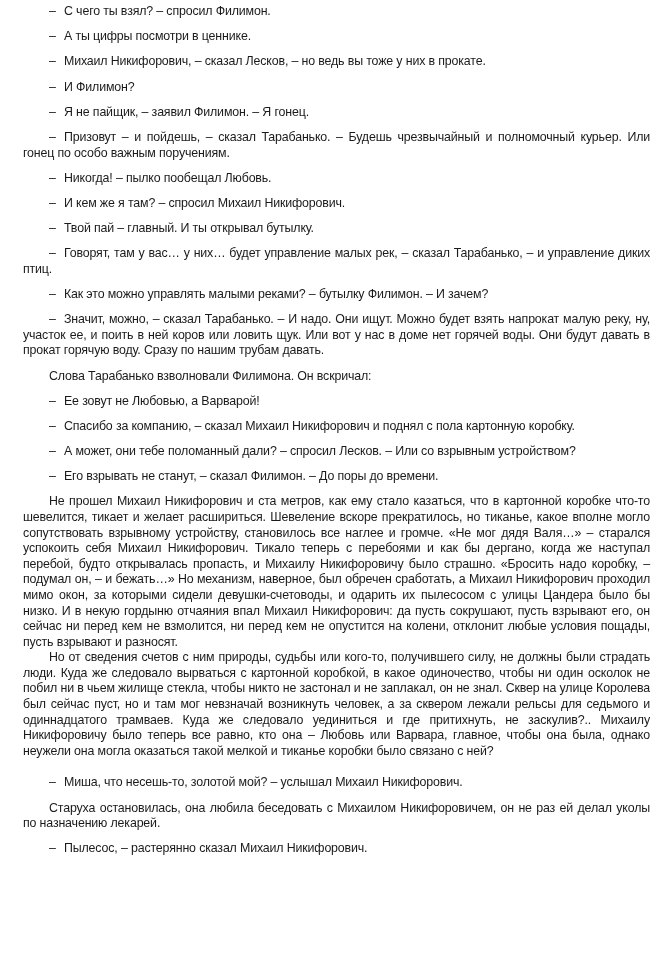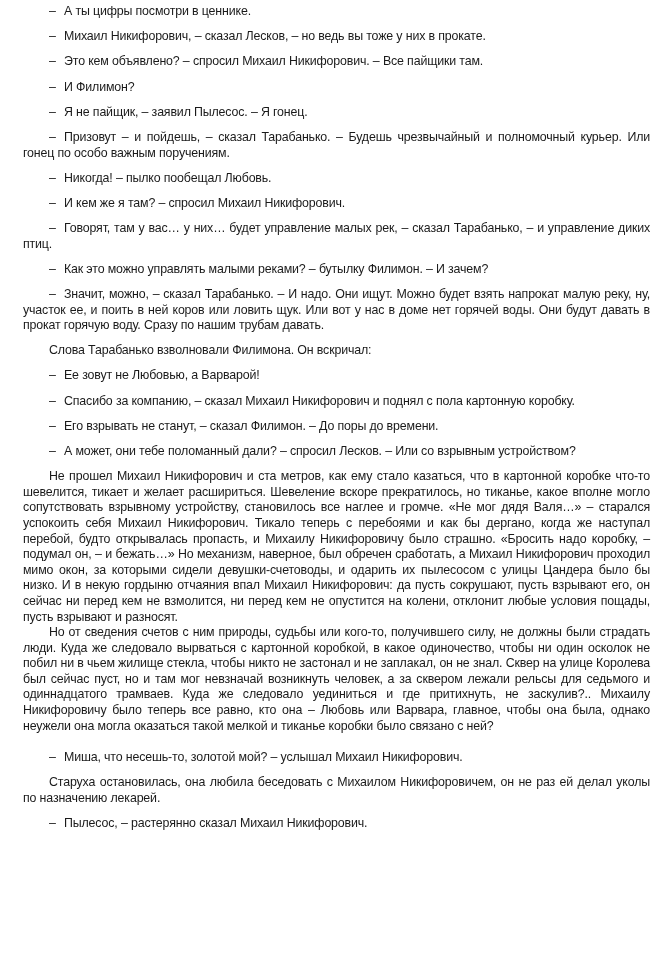--- a/index.html
+++ b/index.html
@@ -45,35 +45,36 @@
     .dash {
       display: inline-block;
       width: 15px;
       text-indent: 0;
     }
   </style>
 </head>
 <body>
 
 <div class="page">
+  <p class="p dlg"><span class="dash">–</span><span>С чего ты взял? – спросил Филимон.</span></p>
   <p class="p dlg"><span class="dash">–</span><span>А ты цифры посмотри в ценнике.</span></p>
   <p class="p dlg"><span class="dash">–</span><span>Михаил Никифорович, – сказал Лесков, – но ведь вы тоже у них в прокате.</span></p>
-  <p class="p dlg"><span class="dash">–</span><span>Это кем объявлено? – спросил Михаил Никифорович. – Все пайщики там.</span></p>
   <p class="p dlg"><span class="dash">–</span><span>И Филимон?</span></p>
-  <p class="p dlg"><span class="dash">–</span><span>Я не пайщик, – заявил Пылесос. – Я гонец.</span></p>
+  <p class="p dlg"><span class="dash">–</span><span>Я не пайщик, – заявил Филимон. – Я гонец.</span></p>
   <p class="p dlg"><span class="dash">–</span><span>Призовут – и пойдешь, – сказал Тарабанько. – Будешь чрезвычайный и полномочный курьер. Или гонец по особо важным поручениям.</span></p>
   <p class="p dlg"><span class="dash">–</span><span>Никогда! – пылко пообещал Любовь.</span></p>
   <p class="p dlg"><span class="dash">–</span><span>И кем же я там? – спросил Михаил Никифорович.</span></p>
+  <p class="p dlg"><span class="dash">–</span><span>Твой пай – главный. И ты открывал бутылку.</span></p>
   <p class="p dlg"><span class="dash">–</span><span>Говорят, там у вас… у них… будет управление малых рек, – сказал Тарабанько, – и управление диких птиц.</span></p>
   <p class="p dlg"><span class="dash">–</span><span>Как это можно управлять малыми реками? – бутылку Филимон. – И зачем?</span></p>
   <p class="p dlg"><span class="dash">–</span><span>Значит, можно, – сказал Тарабанько. – И надо. Они ищут. Можно будет взять напрокат малую реку, ну, участок ее, и поить в ней коров или ловить щук. Или вот у нас в доме нет горячей воды. Они будут давать в прокат горячую воду. Сразу по нашим трубам давать.</span></p>
   <p class="p narr">Слова Тарабанько взволновали Филимона. Он вскричал:</p>
   <p class="p dlg"><span class="dash">–</span><span>Ее зовут не Любовью, а Варварой!</span></p>
   <p class="p dlg"><span class="dash">–</span><span>Спасибо за компанию, – сказал Михаил Никифорович и поднял с пола картонную коробку.</span></p>
+  <p class="p dlg"><span class="dash">–</span><span>А может, они тебе поломанный дали? – спросил Лесков. – Или со взрывным устройством?</span></p>
   <p class="p dlg"><span class="dash">–</span><span>Его взрывать не станут, – сказал Филимон. – До поры до времени.</span></p>
-  <p class="p dlg"><span class="dash">–</span><span>А может, они тебе поломанный дали? – спросил Лесков. – Или со взрывным устройством?</span></p>
   <p class="p long">Не прошел Михаил Никифорович и ста метров, как ему стало казаться, что в картонной коробке что-то шевелится, тикает и желает расшириться. Шевеление вскоре прекратилось, но тиканье, какое вполне могло сопутствовать взрывному устройству, становилось все наглее и громче. «Не мог дядя Валя…» – старался успокоить себя Михаил Никифорович. Тикало теперь с перебоями и как бы дергано, когда же наступал перебой, будто открывалась пропасть, и Михаилу Никифоровичу было страшно. «Бросить надо коробку, – подумал он, – и бежать…» Но механизм, наверное, был обречен сработать, а Михаил Никифорович проходил мимо окон, за которыми сидели девушки-счетоводы, и одарить их пылесосом с улицы Цандера было бы низко. И в некую гордыню отчаяния впал Михаил Никифорович: да пусть сокрушают, пусть взрывают его, он сейчас ни перед кем не взмолится, ни перед кем не опустится на колени, отклонит любые условия пощады, пусть взрывают и разносят.</p>
   <p class="p long2">Но от сведения счетов с ним природы, судьбы или кого-то, получившего силу, не должны были страдать люди. Куда же следовало вырваться с картонной коробкой, в какое одиночество, чтобы ни один осколок не побил ни в чьем жилище стекла, чтобы никто не застонал и не заплакал, он не знал. Сквер на улице Королева был сейчас пуст, но и там мог невзначай возникнуть человек, а за сквером лежали рельсы для седьмого и одиннадцатого трамваев. Куда же следовало уединиться и где притихнуть, не заскулив?.. Михаилу Никифоровичу было теперь все равно, кто она – Любовь или Варвара, главное, чтобы она была, однако неужели она могла оказаться такой мелкой и тиканье коробки было связано с ней?</p>
   <p class="p dlg"><span class="dash">–</span><span>Миша, что несешь-то, золотой мой? – услышал Михаил Никифорович.</span></p>
   <p class="p narr">Старуха остановилась, она любила беседовать с Михаилом Никифоровичем, он не раз ей делал уколы по назначению лекарей.</p>
   <p class="p dlg"><span class="dash">–</span><span>Пылесос, – растерянно сказал Михаил Никифорович.</span></p>
 
 </div>
 
 </body></html>

